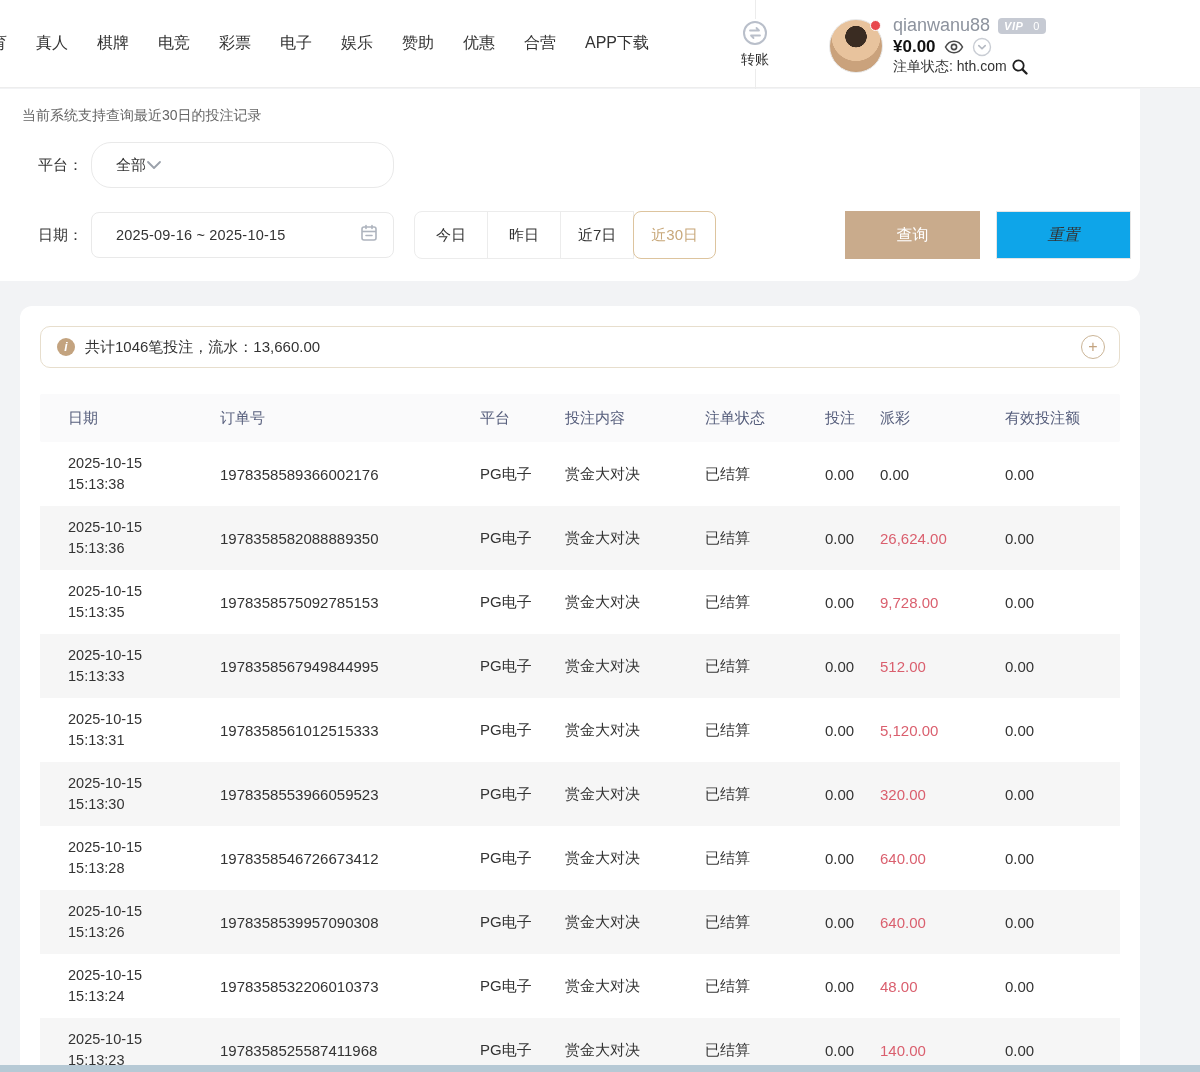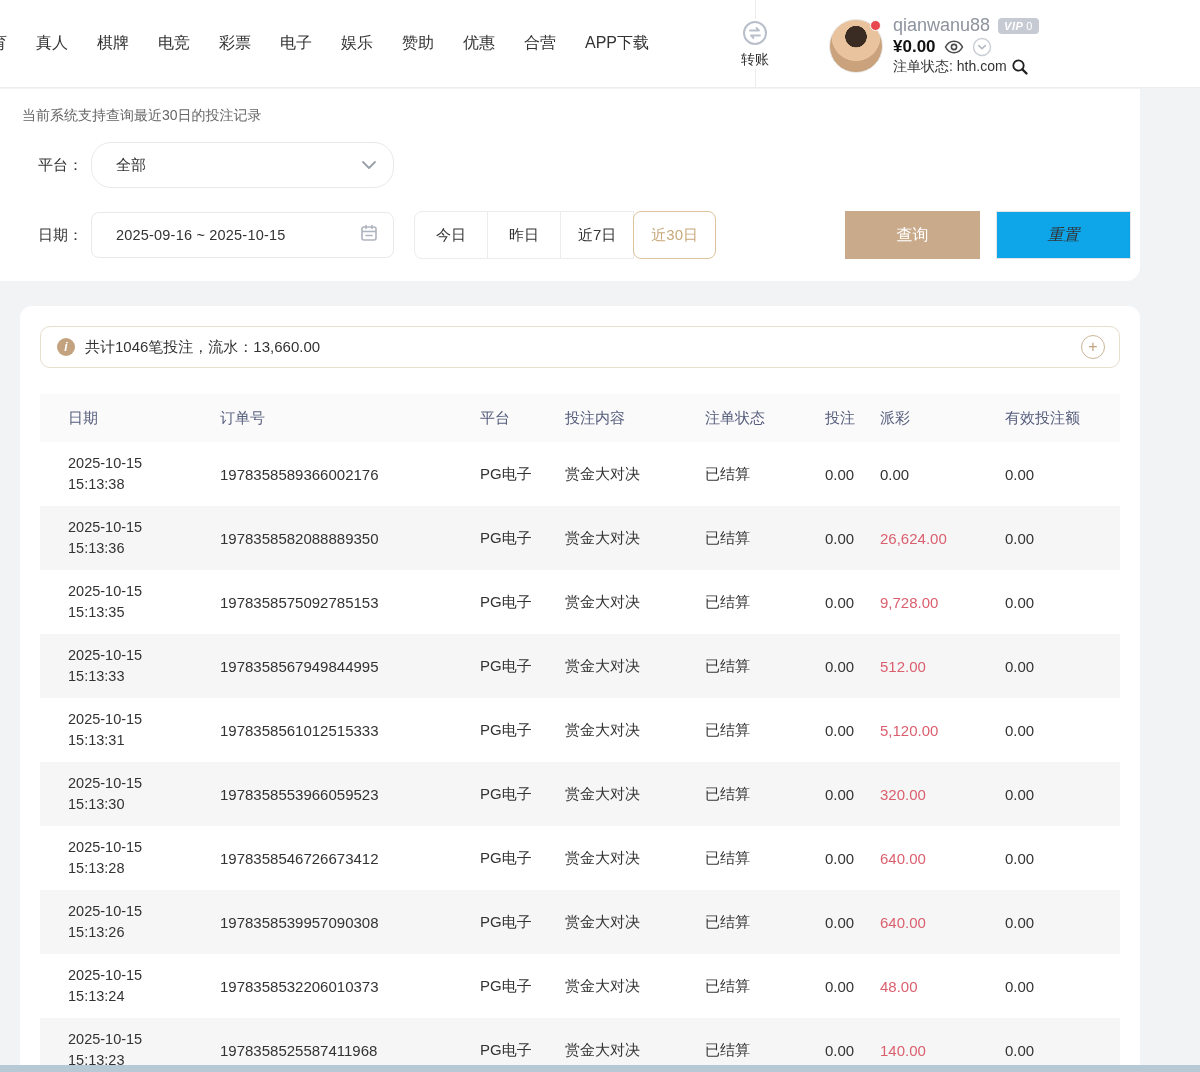--- a/index.html
+++ b/index.html
@@ -18,35 +18,35 @@
   .v-divider { width:1px; height:38px; background:#ececec; margin:0 1px; }
   .user-block { display:flex; margin-left:42px; align-items:flex-start; gap:10px; }
   .avatar-wrap { position:relative; width:54px; height:54px; margin-top:8px; }
   .avatar { width:54px; height:54px; border-radius:50%;
     background:radial-gradient(circle at 50% 32%, #3a2c22 0 24%, #e8c39d 25% 55%, #caa27c 56% 75%, #b08a63 100%);
     border:1px solid #e8e8e8; }
   .avatar-dot { position:absolute; top:1px; right:2px; width:11px; height:11px; border-radius:50%; background:#e8484d; border:1.5px solid #fff; }
   .user-info { display:flex; flex-direction:column; gap:1px; padding-top:4px; }
   .user-top { display:flex; align-items:center; gap:8px; }
   .username { font-size:18px; color:#8d939e; }
-  .vip-badge { background:#c6cad3; color:#fff; border-radius:4px; font-size:11px; padding:2px 7px 2px 6px; display:flex; align-items:center; gap:3px;justify-content:flex-end; }
+  .vip-badge { background:#c6cad3; color:#fff; border-radius:4px; font-size:11px; padding:2px 7px 2px 6px; display:flex; align-items:center; gap:10px;justify-content:flex-end; }
   .vip-badge .vip-word { font-style:italic; font-weight:bold; letter-spacing:.5px; }
   .balance-row { display:flex; align-items:center; gap:8px; }
   .balance { font-size:17px; font-weight:bold; color:#111; }
   .url-row { display:flex; align-items:center; gap:4px; font-size:14px; color:#333; font-weight:500; }
   .icon-btn { display:flex; align-items:center; cursor:pointer; }
 
   
   .filter-card { position:absolute; top:89px; left:-40px; width:1180px; height:192px; background:#fff; border-radius:0 0 14px 14px; padding-left:62px; }
   .notice { position:absolute; top:18px; left:62px; font-size:14px; color:#666; }
   .filter-row { position:absolute; left:78px; display:flex; align-items:center; }
   .row-platform { top:53px; }
   .row-date { top:122px; }
   .f-label { font-size:15px; color:#333; width:53px; }
-  .select-box { width:303px; height:46px; border:1px solid #e9e9e9; border-radius:20px; display:flex; align-items:center; justify-content:space-between; padding:0 16px 0 24px; cursor:pointer; background:#fff; }
+  .select-box { width:303px; height:46px; border:1px solid #e9e9e9; border-radius:20px; display:flex; align-items:center; justify-content:flex-start; padding:0 16px 0 24px; cursor:pointer; background:#fff; }
   .select-box .sel-text { font-size:15px; color:#333; }
   .date-box { width:303px; height:46px; border:1px solid #e9e9e9; border-radius:8px; display:flex; align-items:center; justify-content:space-between; padding:0 14px 0 24px; cursor:pointer; background:#fff; }
   .date-box .date-text { font-size:14.5px; color:#333; letter-spacing:.2px; }
   .quick-group { display:flex; margin-left:20px; }
   .quick-btn { height:48px; min-width:74px; padding:2px 17px; background:#fff; border:1px solid #ececec; margin-left:-1px; font-size:15px; color:#333; display:flex; align-items:center; justify-content:center; cursor:pointer; }
   .quick-btn:first-child { border-radius:8px 0 0 8px; margin-left:0; }
   .quick-btn.active { border:1px solid #ddc49e; color:#c8a87a; border-radius:8px; position:relative; z-index:1; }
   .action-btns { position:absolute; top:122px; left:885px; display:flex; gap:16px; }
   .btn { width:135px; height:48px; border-radius:0; font-size:16px; display:flex; align-items:center; justify-content:center; cursor:pointer; }
   .btn-query { background:#c9ab8c; color:#fff; border:none; }

